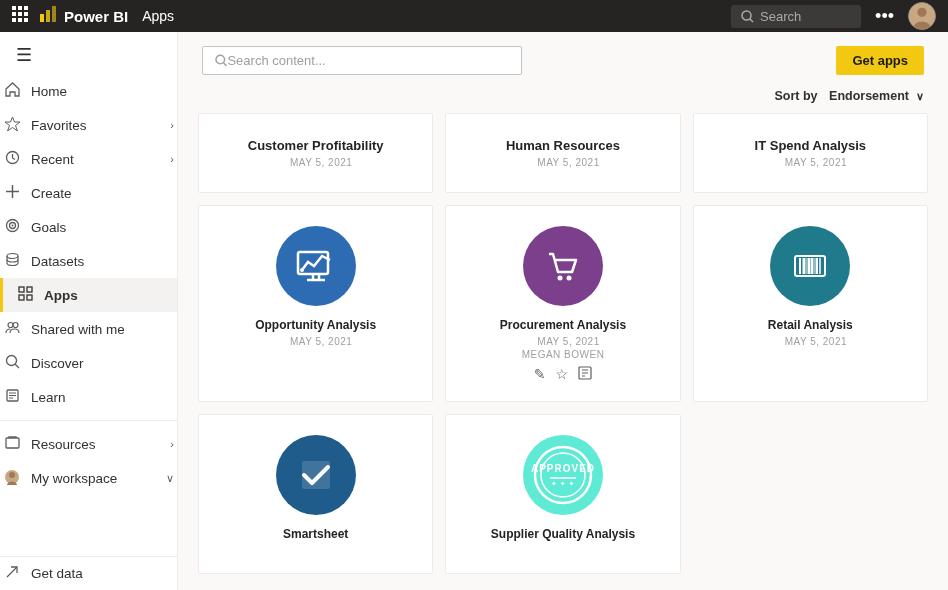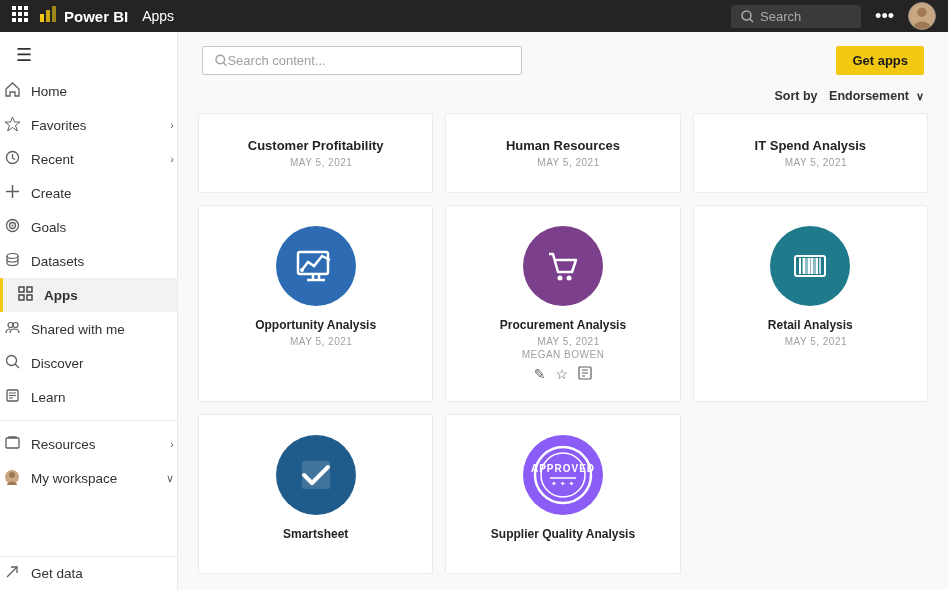--- a/index.html
+++ b/index.html
@@ -462,21 +462,21 @@
         <div class="app-card-icon icon-darkblue" style="background:#1f5c8b;">
           <svg width="44" height="44" viewBox="0 0 44 44" fill="none">
             <rect x="8" y="8" width="28" height="28" rx="2" fill="white" opacity="0.15"></rect>
             <polyline points="10,22 18,30 34,14" stroke="white" stroke-width="4" fill="none" stroke-linecap="round" stroke-linejoin="round"></polyline>
           </svg>
         </div>
         <div class="app-card-title">Smartsheet</div>
       </div>
 
       <div class="app-card">
-        <div class="app-card-icon" style="background:#8b5cf6;">
+        <div class="app-card-icon" style="background:#5eead4;">
           <svg width="70" height="70" viewBox="0 0 70 70" fill="none">
             <circle cx="35" cy="35" r="28" stroke="white" stroke-width="2.5" fill="none"></circle>
             <circle cx="35" cy="35" r="22" stroke="white" stroke-width="1.5" fill="none"></circle>
             <text x="35" y="32" text-anchor="middle" fill="white" font-size="10" font-weight="bold" letter-spacing="1">APPROVED</text>
             <line x1="22" y1="38" x2="48" y2="38" stroke="white" stroke-width="1.5"></line>
             <text x="35" y="46" text-anchor="middle" fill="white" font-size="7" letter-spacing="0.5">✦ ✦ ✦</text>
           </svg>
         </div>
         <div class="app-card-title">Supplier Quality Analysis</div>
       </div>

